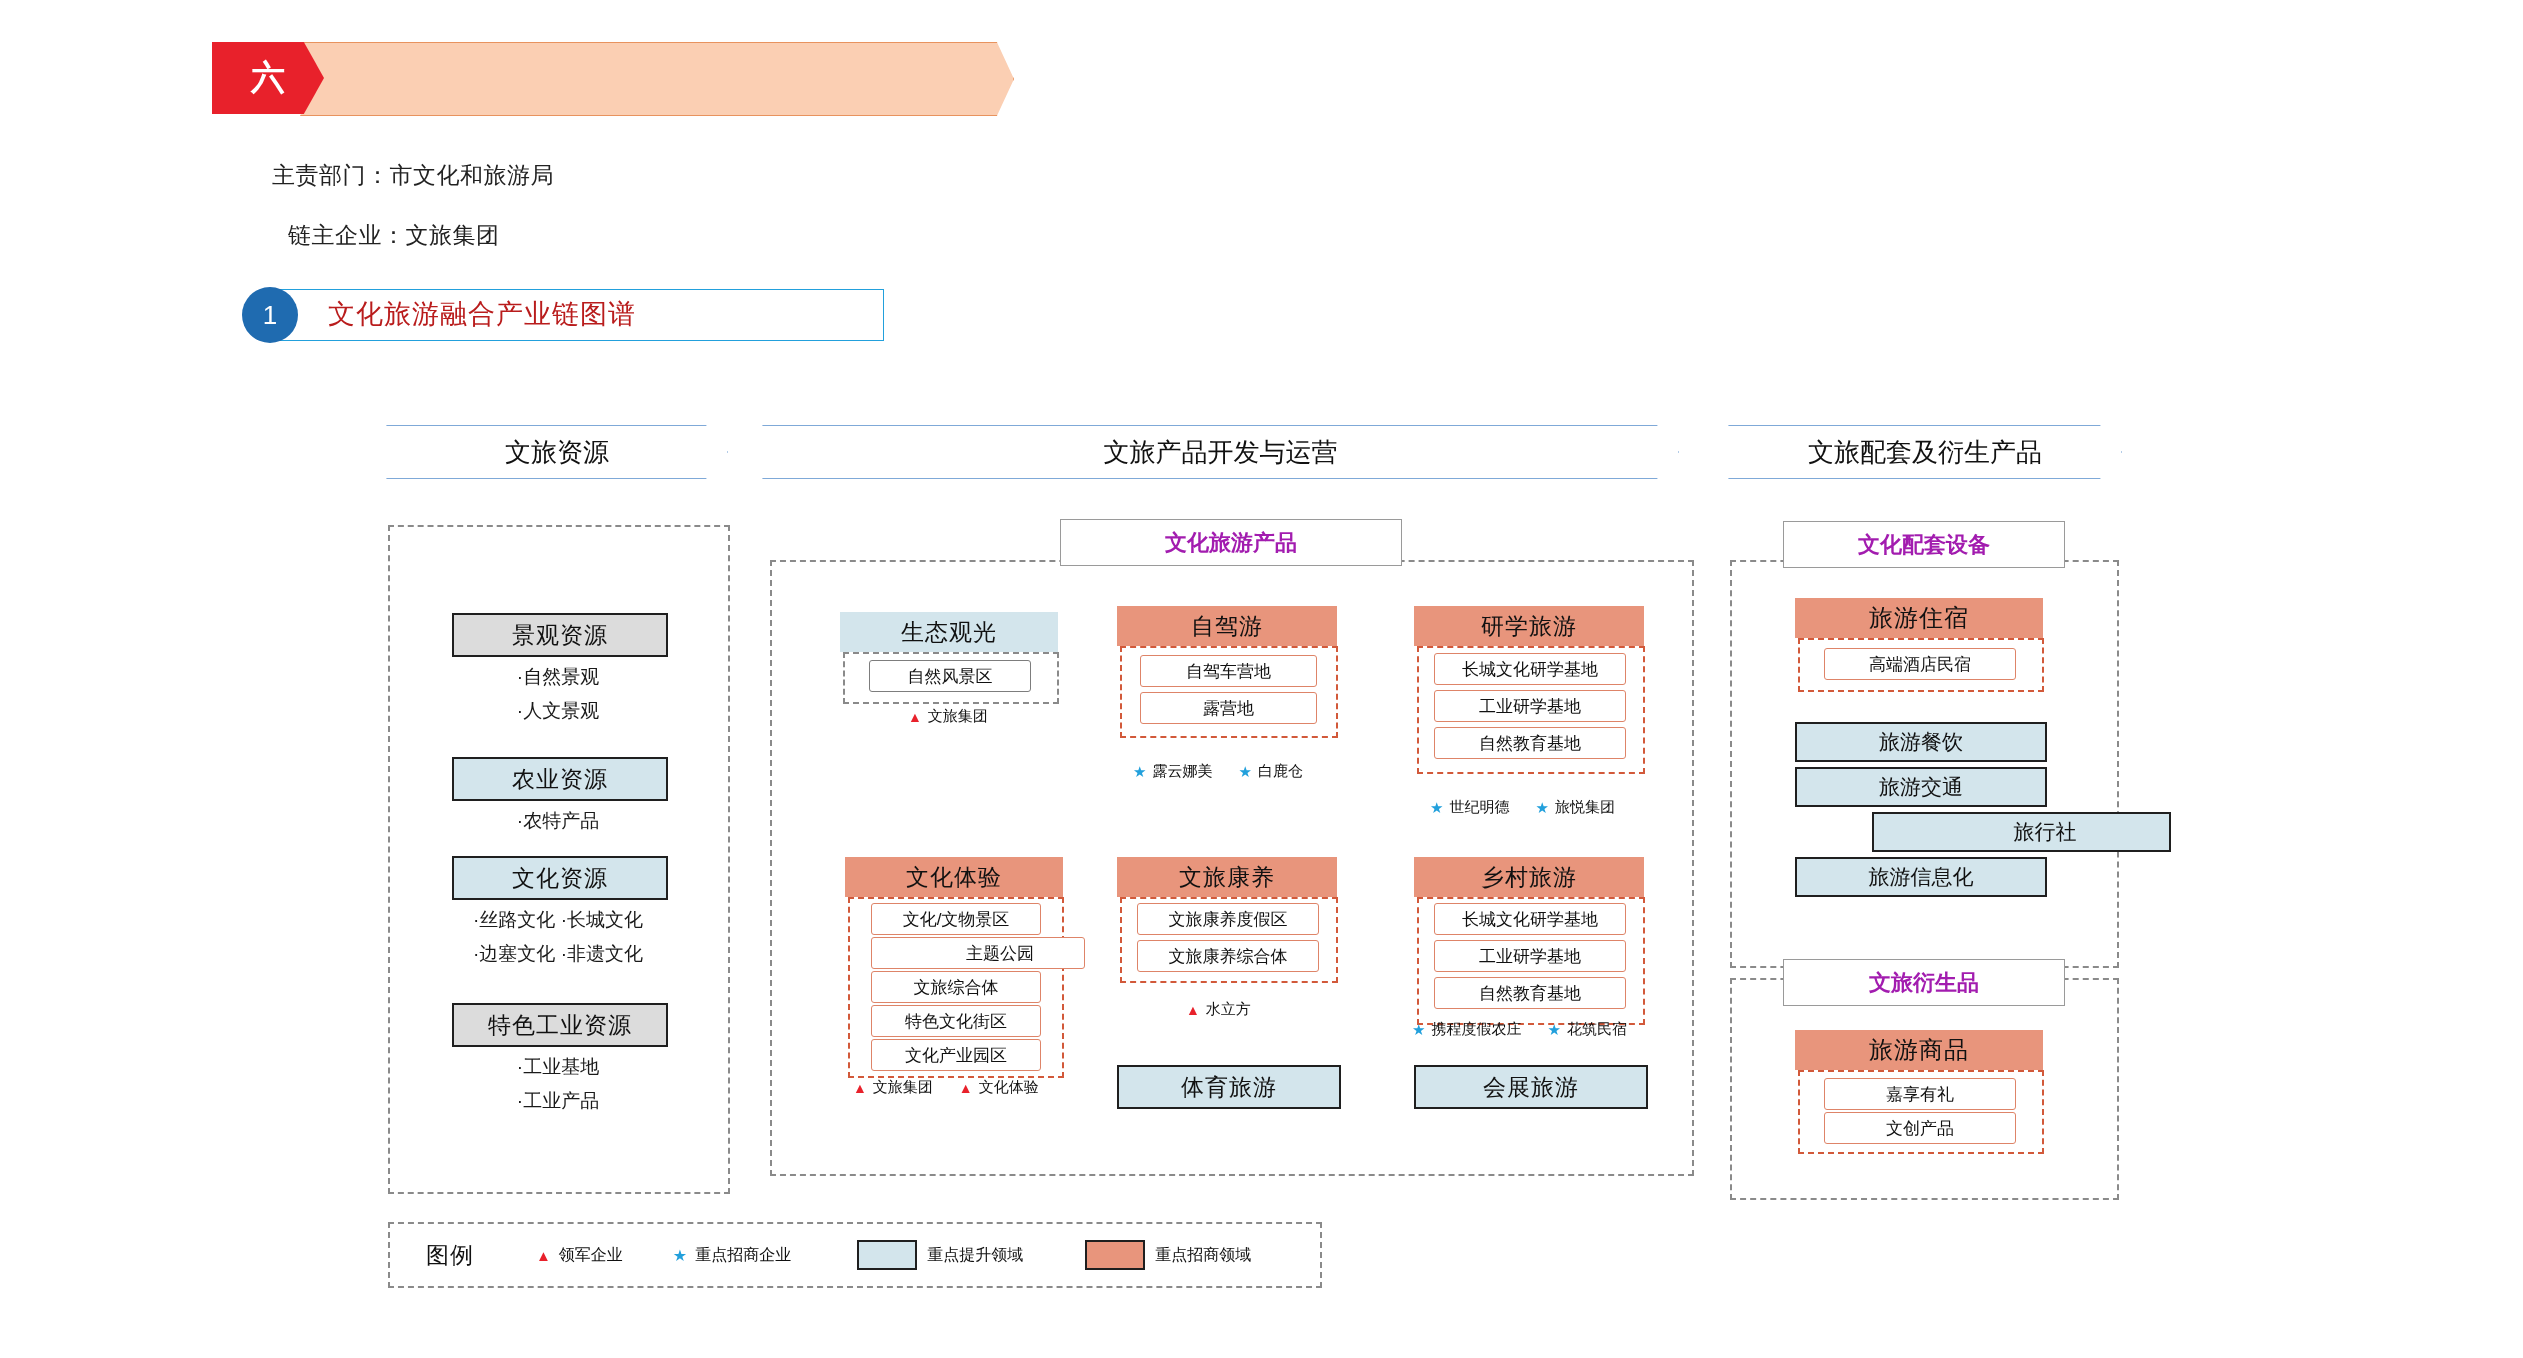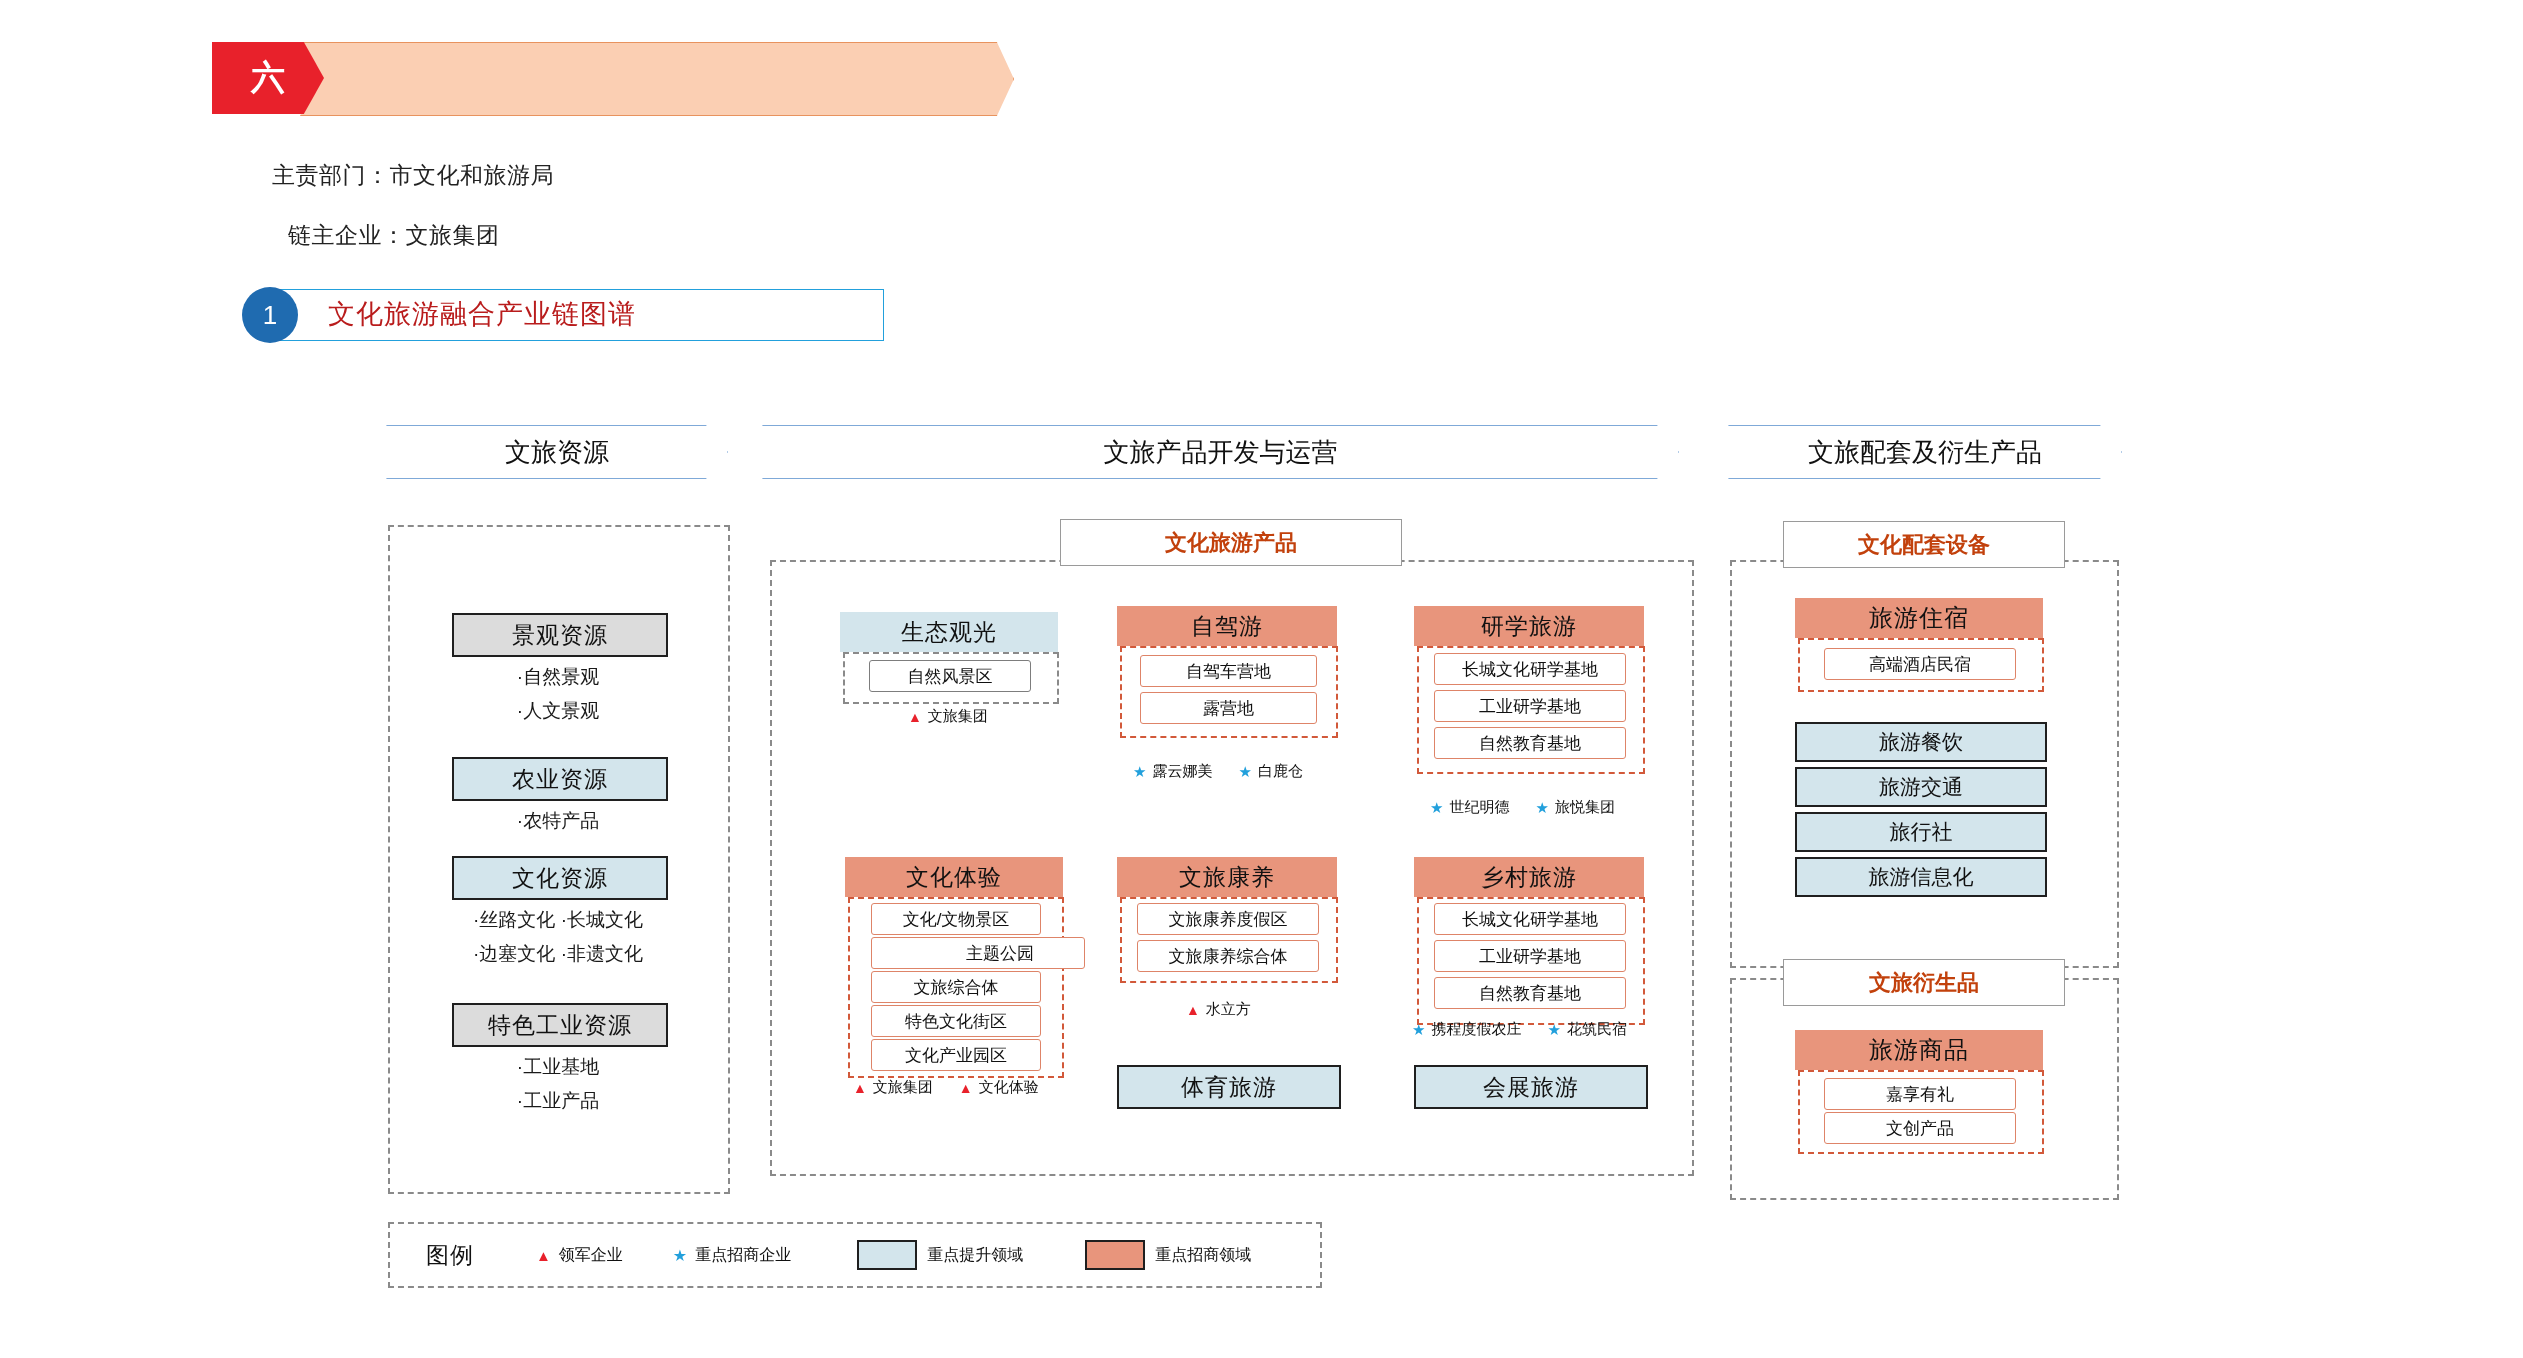--- a/index.html
+++ b/index.html
@@ -71,21 +71,21 @@
   .panel{border:2px dashed #8a8a8a;background:#fff;}
   #panel-left{left:388px;top:525px;width:338px;height:665px;}
   #panel-mid{left:770px;top:560px;width:920px;height:612px;}
   #panel-rt-1{left:1730px;top:560px;width:385px;height:404px;}
   #panel-rt-2{left:1730px;top:978px;width:385px;height:218px;}
 
   
   .panel-title{
     position:absolute;height:45px;background:#fff;border:1.6px solid #9a9a9a;
     display:flex;align-items:center;justify-content:center;
-    font-size:22px;font-weight:bold;color:#c2410c;z-index:5;
+    font-size:22px;font-weight:bold;color:#a21caf;z-index:5;
   }
   #mid-title{left:1060px;top:519px;width:340px;}
   #rt1-title{left:1783px;top:521px;width:280px;}
   #rt2-title{left:1783px;top:959px;width:280px;}
 
   
   .cat-box{
     position:absolute;height:40px;border:2px solid #1f1f1f;
     display:flex;align-items:center;justify-content:center;
     font-size:23px;color:#111;letter-spacing:1px;
@@ -284,21 +284,21 @@
 
 <div class="solo-box" style="left:1117px;top:1065px;width:220px;">体育旅游</div>
 <div class="solo-box" style="left:1414px;top:1065px;width:230px;">会展旅游</div>
 
 <div class="card-head head-red" style="left:1795px;top:598px;width:248px;font-size:24px;">旅游住宿</div>
 <div class="dash-red" style="left:1798px;top:638px;width:242px;height:50px;"></div>
 <div class="item" style="left:1824px;top:648px;width:190px;">高端酒店民宿</div>
 
 <div class="rt-row" style="left:1795px;top:722px;width:248px;">旅游餐饮</div>
 <div class="rt-row" style="left:1795px;top:767px;width:248px;">旅游交通</div>
-<div class="rt-row" style="left:1795px;top:812px;width:248px;">旅行社</div>
+<div class="rt-row" style="left:1872px;top:812px;width:248px;padding-left:47px;">旅行社</div>
 <div class="rt-row" style="left:1795px;top:857px;width:248px;">旅游信息化</div>
 
 <div class="card-head head-red" style="left:1795px;top:1030px;width:248px;font-size:24px;">旅游商品</div>
 <div class="dash-red" style="left:1798px;top:1070px;width:242px;height:80px;"></div>
 <div class="item" style="left:1824px;top:1078px;width:190px;">嘉享有礼</div>
 <div class="item" style="left:1824px;top:1112px;width:190px;">文创产品</div>
 
 <div class="abs" id="legend">
   <div id="legend-inner">
     <span id="legend-title">图例</span>

